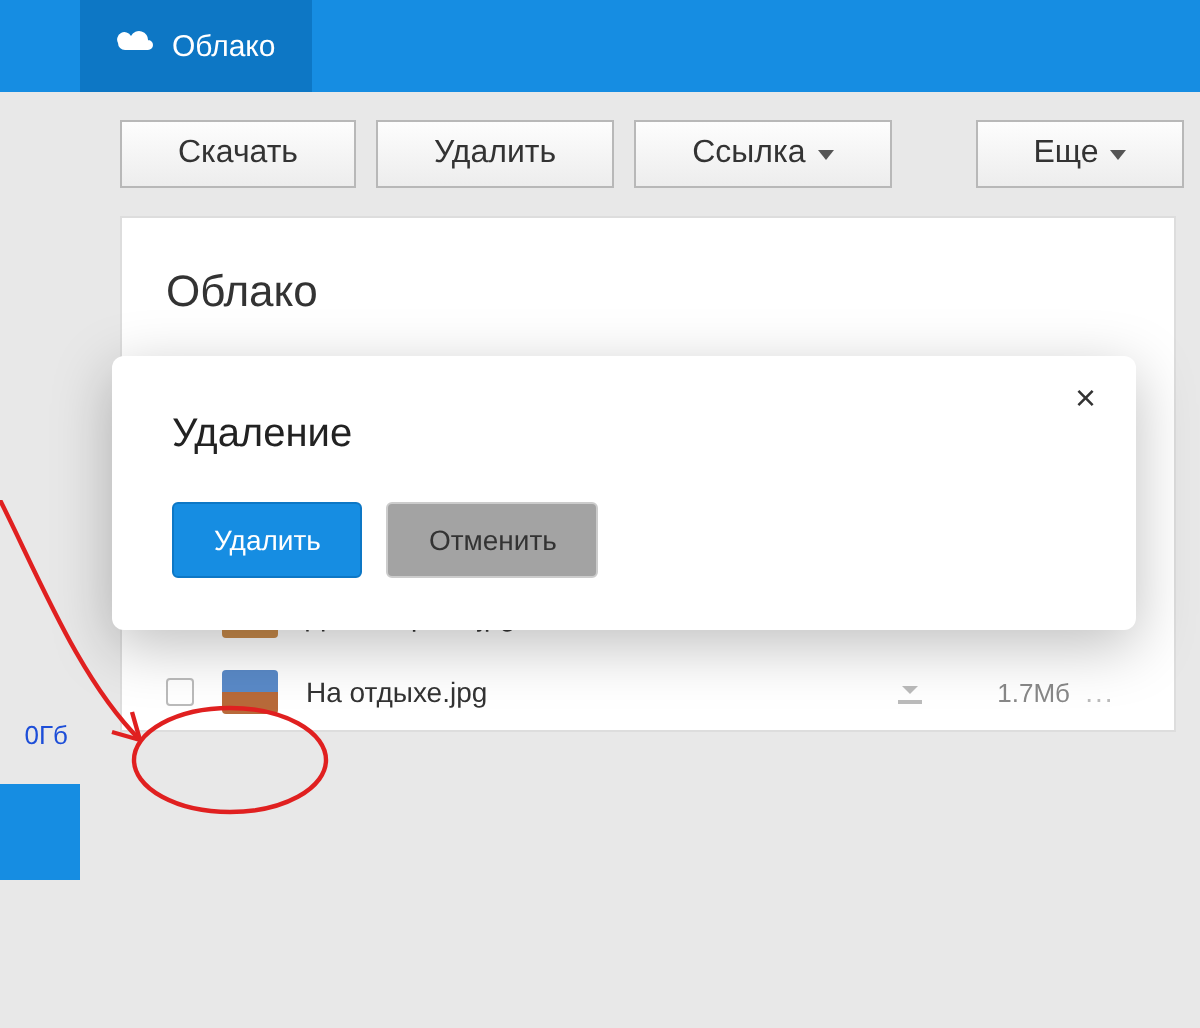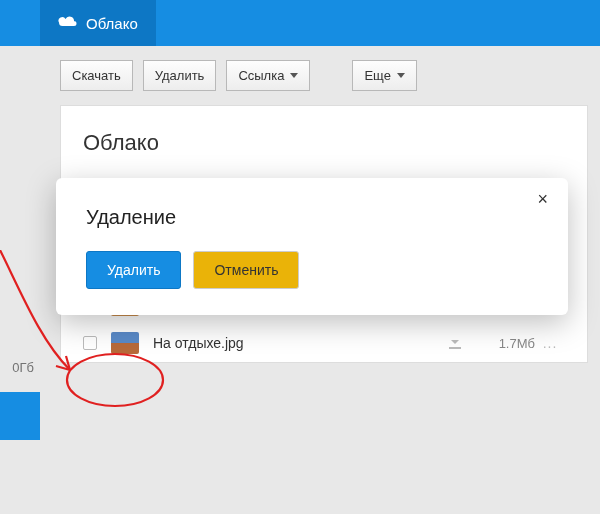--- a/index.html
+++ b/index.html
@@ -35,22 +35,22 @@
     padding: 14px 0 14px 60px;
     display: flex;
     gap: 10px;
     align-items: center;
     background: #e8e8e8;
   }
   .tb-btn {
     background: linear-gradient(#fdfdfd, #ededed);
     border: 1px solid #b8b8b8;
     border-radius: 0;
-    padding: 7px 11px;
-    font-size: 13px;
+    padding: 7px 28px;
+    font-size: 16px;
     color: #333;
     cursor: pointer;
     display: inline-flex;
     align-items: center;
     gap: 6px;
   }
   .tb-spacer { width: 22px; }
   .caret {
     width: 0; height: 0;
     border-left: 4px solid transparent;
@@ -129,42 +129,42 @@
   .btn-primary {
     background: #168de2;
     color: #fff;
     border: 1px solid #0d77c5;
     border-radius: 3px;
     padding: 10px 20px;
     font-size: 14px;
     cursor: pointer;
   }
   .btn-secondary {
-    background: #eab308;
+    background: #a3a3a3;
     color: #333;
     border: 1px solid #ccc;
     border-radius: 3px;
     padding: 10px 20px;
     font-size: 14px;
     cursor: pointer;
   }
 
   
   .left-dock {
     position: absolute;
     left: 0; top: 392px;
     width: 40px; height: 48px;
     background: #168de2;
   }
   .left-badge {
     position: absolute;
     left: 0; top: 360px;
     width: 38px;
     font-size: 13px;
-    color: #737373;
+    color: #1d4ed8;
     text-align: right;
     padding-right: 4px;
   }
 
   
   .anno {
     position: absolute;
     left: 0; top: 250px;
     width: 200px; height: 180px;
     pointer-events: none;

